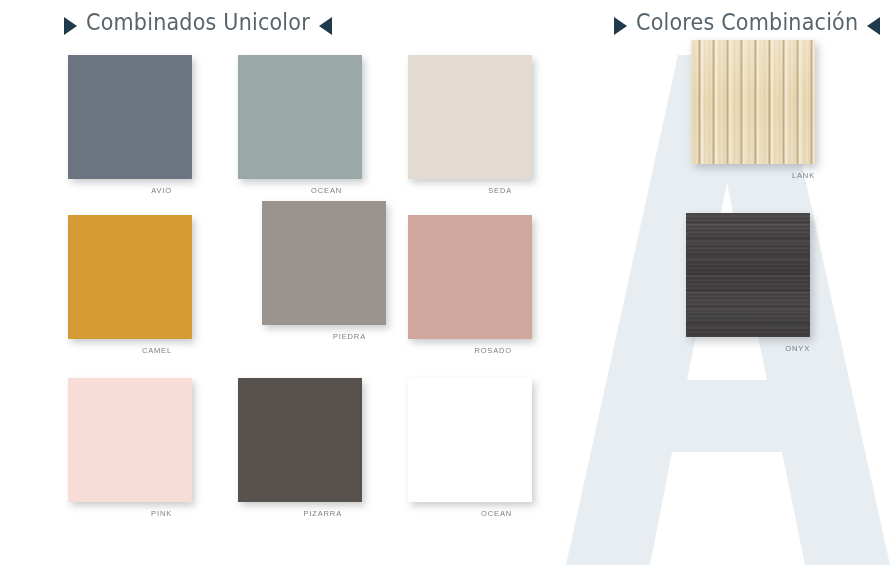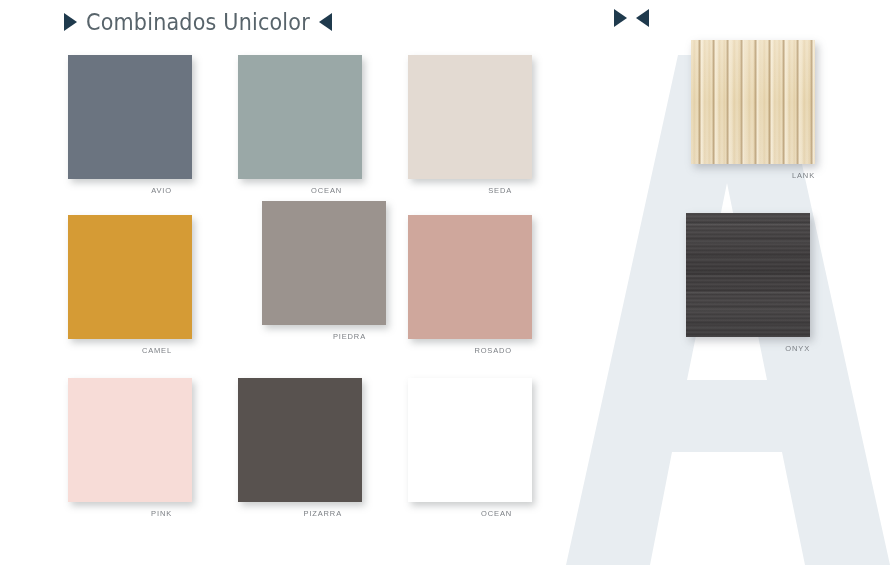--- a/index.html
+++ b/index.html
@@ -43,21 +43,21 @@
     height: 570px;
     z-index: 2;
   }
   .panel-left  { left: 0px;   width: 570px; }
   .panel-right { left: 570px; width: 326px; }
 
   
   .section-head {
     position: absolute;
     display: flex;
-    align-items: center;
+    align-items: flex-end;
     gap: 9px;
     white-space: nowrap;
     font-family: "DejaVu Sans Condensed", "Liberation Sans Narrow", "Liberation Sans", sans-serif;
     font-size: 23px;
     font-weight: 400;
     color: #5f6b72;
     letter-spacing: 0.2px;
   }
   .head-left  { left: 64px; top: 9px; }
   .head-right { left: 44px; top: 9px; }
@@ -235,20 +235,21 @@
         <div class="swatch-label">OCEAN</div>
       </div>
 
     </div>
   </div>
 
   <div class="panel panel-right">
 
     <div class="section-head head-right">
       <span class="tri tri-right"></span>
+      <span class="head-title">Colores Combinación</span>
       <span class="tri tri-left"></span>
     </div>
 
     <div class="rcell" style="left:121px; top:40px;">
       <div class="rswatch tex-lank"></div>
       <div class="rswatch-label">LANK</div>
     </div>
 
     <div class="rcell" style="left:116px; top:213px;">
       <div class="rswatch tex-onyx"></div>

